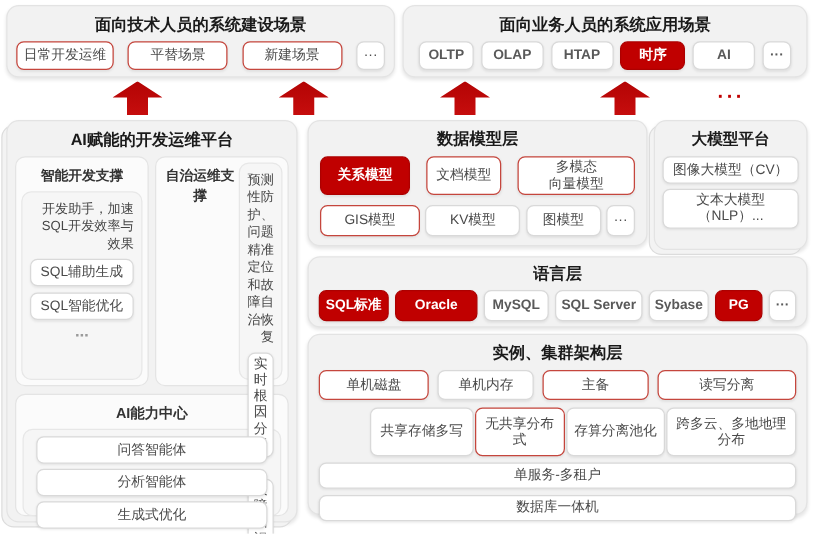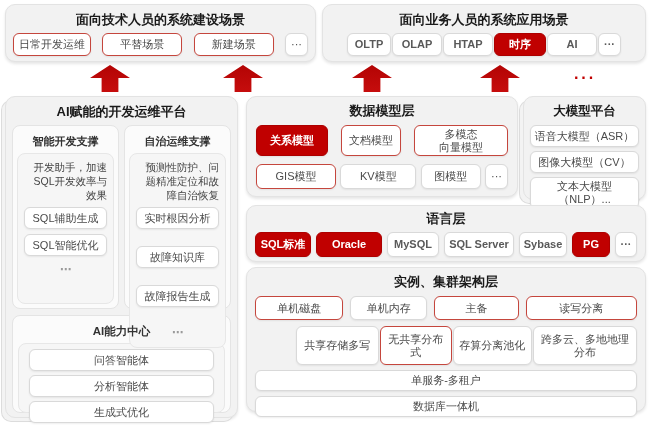--- a/index.html
+++ b/index.html
@@ -45,21 +45,21 @@
   <div class="panel" style="left:5px;top:4px;width:311px;height:58px;padding:6px 7px;">
     <div class="panel-title">面向技术人员的系统建设场景</div>
     <div class="row" style="justify-content:space-between;margin-top:4px;height:23px;">
         <div class="chip outline" style="width: 78px;">日常开发运维</div>
         <div class="chip outline" style="width: 80px;">平替场景</div>
         <div class="chip outline" style="width: 80px;">新建场景</div>
         <div class="chip plain" style="width: 23px;">···</div>
       </div>
   </div>
 
-  <div class="panel" style="left:322px;top:4px;width:324px;height:58px;padding:6px 24px;">
+  <div class="panel" style="left:322px;top:4px;width:324px;height:58px;padding:6px 12px;">
     <div class="panel-title">面向业务人员的系统应用场景</div>
     <div class="row boldrow" style="justify-content:space-between;margin-top:4px;height:23px;">
         <div class="chip plain" style="width: 44px;">OLTP</div>
         <div class="chip plain" style="width: 50px;">OLAP</div>
         <div class="chip plain" style="width: 50px;">HTAP</div>
         <div class="chip fill" style="width: 52px;">时序</div>
         <div class="chip plain" style="width: 50px;">AI</div>
         <div class="chip plain" style="width: 23px;">···</div>
       </div>
   </div>
@@ -80,21 +80,21 @@
         <div class="innerbox" style="flex:1;padding:6px;display:flex;flex-direction:column;gap:5px;">
           <div class="desc">开发助手，加速SQL开发效率与效果</div>
           <div style="display:flex;flex-direction:column;gap:5px;">
               <div class="chip plain">SQL辅助生成</div>
               <div class="chip plain">SQL智能优化</div>
               <div class="chip bare">⋯</div>
             </div>
         </div>
       </div>
 
-      <div class="subpanel" style="flex:1;padding:4px;display:flex;flex-direction:column;">
+      <div class="subpanel" style="flex:1;padding:4px;display:flex;">
         <div class="colheader">自治运维支撑</div>
         <div class="innerbox" style="flex:1;padding:6px;display:flex;flex-direction:column;gap:5px;">
           <div class="desc">预测性防护、问题精准定位和故障自治恢复</div>
           <div style="display:flex;flex-direction:column;gap:17px;">
               <div class="chip plain">实时根因分析</div>
               <div class="chip plain">故障知识库</div>
               <div class="chip plain">故障报告生成</div>
               <div class="chip bare">⋯</div>
             </div>
         </div>
@@ -125,21 +125,20 @@
         <div class="chip outline" style="width: 80px;">GIS模型</div>
         <div class="chip plain" style="width: 76px; text-align: center;">KV模型</div>
         <div class="chip plain" style="width: 60px;">图模型</div>
         <div class="chip plain" style="width: 23px;">···</div>
       </div>
   </div>
 
   <div class="panel stacked" style="left:523px;top:96px;width:123px;height:104px;padding:5px 6px;">
     <div class="panel-title" style="font-size:12.5px;">大模型平台</div>
     <div style="display:flex;flex-direction:column;gap:4px;margin-top:5px;">
-        <div class="chip plain">语音大模型（ASR）</div>
         <div class="chip plain">图像大模型（CV）</div>
         <div class="chip plain">文本大模型（NLP）...</div>
       </div>
   </div>
 
   <div class="panel" style="left:246px;top:205px;width:400px;height:57px;padding:4px 8px;">
     <div class="panel-title">语言层</div>
     <div class="row boldrow" style="justify-content:space-between;margin-top:4px;height:25px;">
         <div class="chip fill" style="width: 56px;">SQL标准</div>
         <div class="chip fill" style="width: 66px; text-align: right;">Oracle</div>

